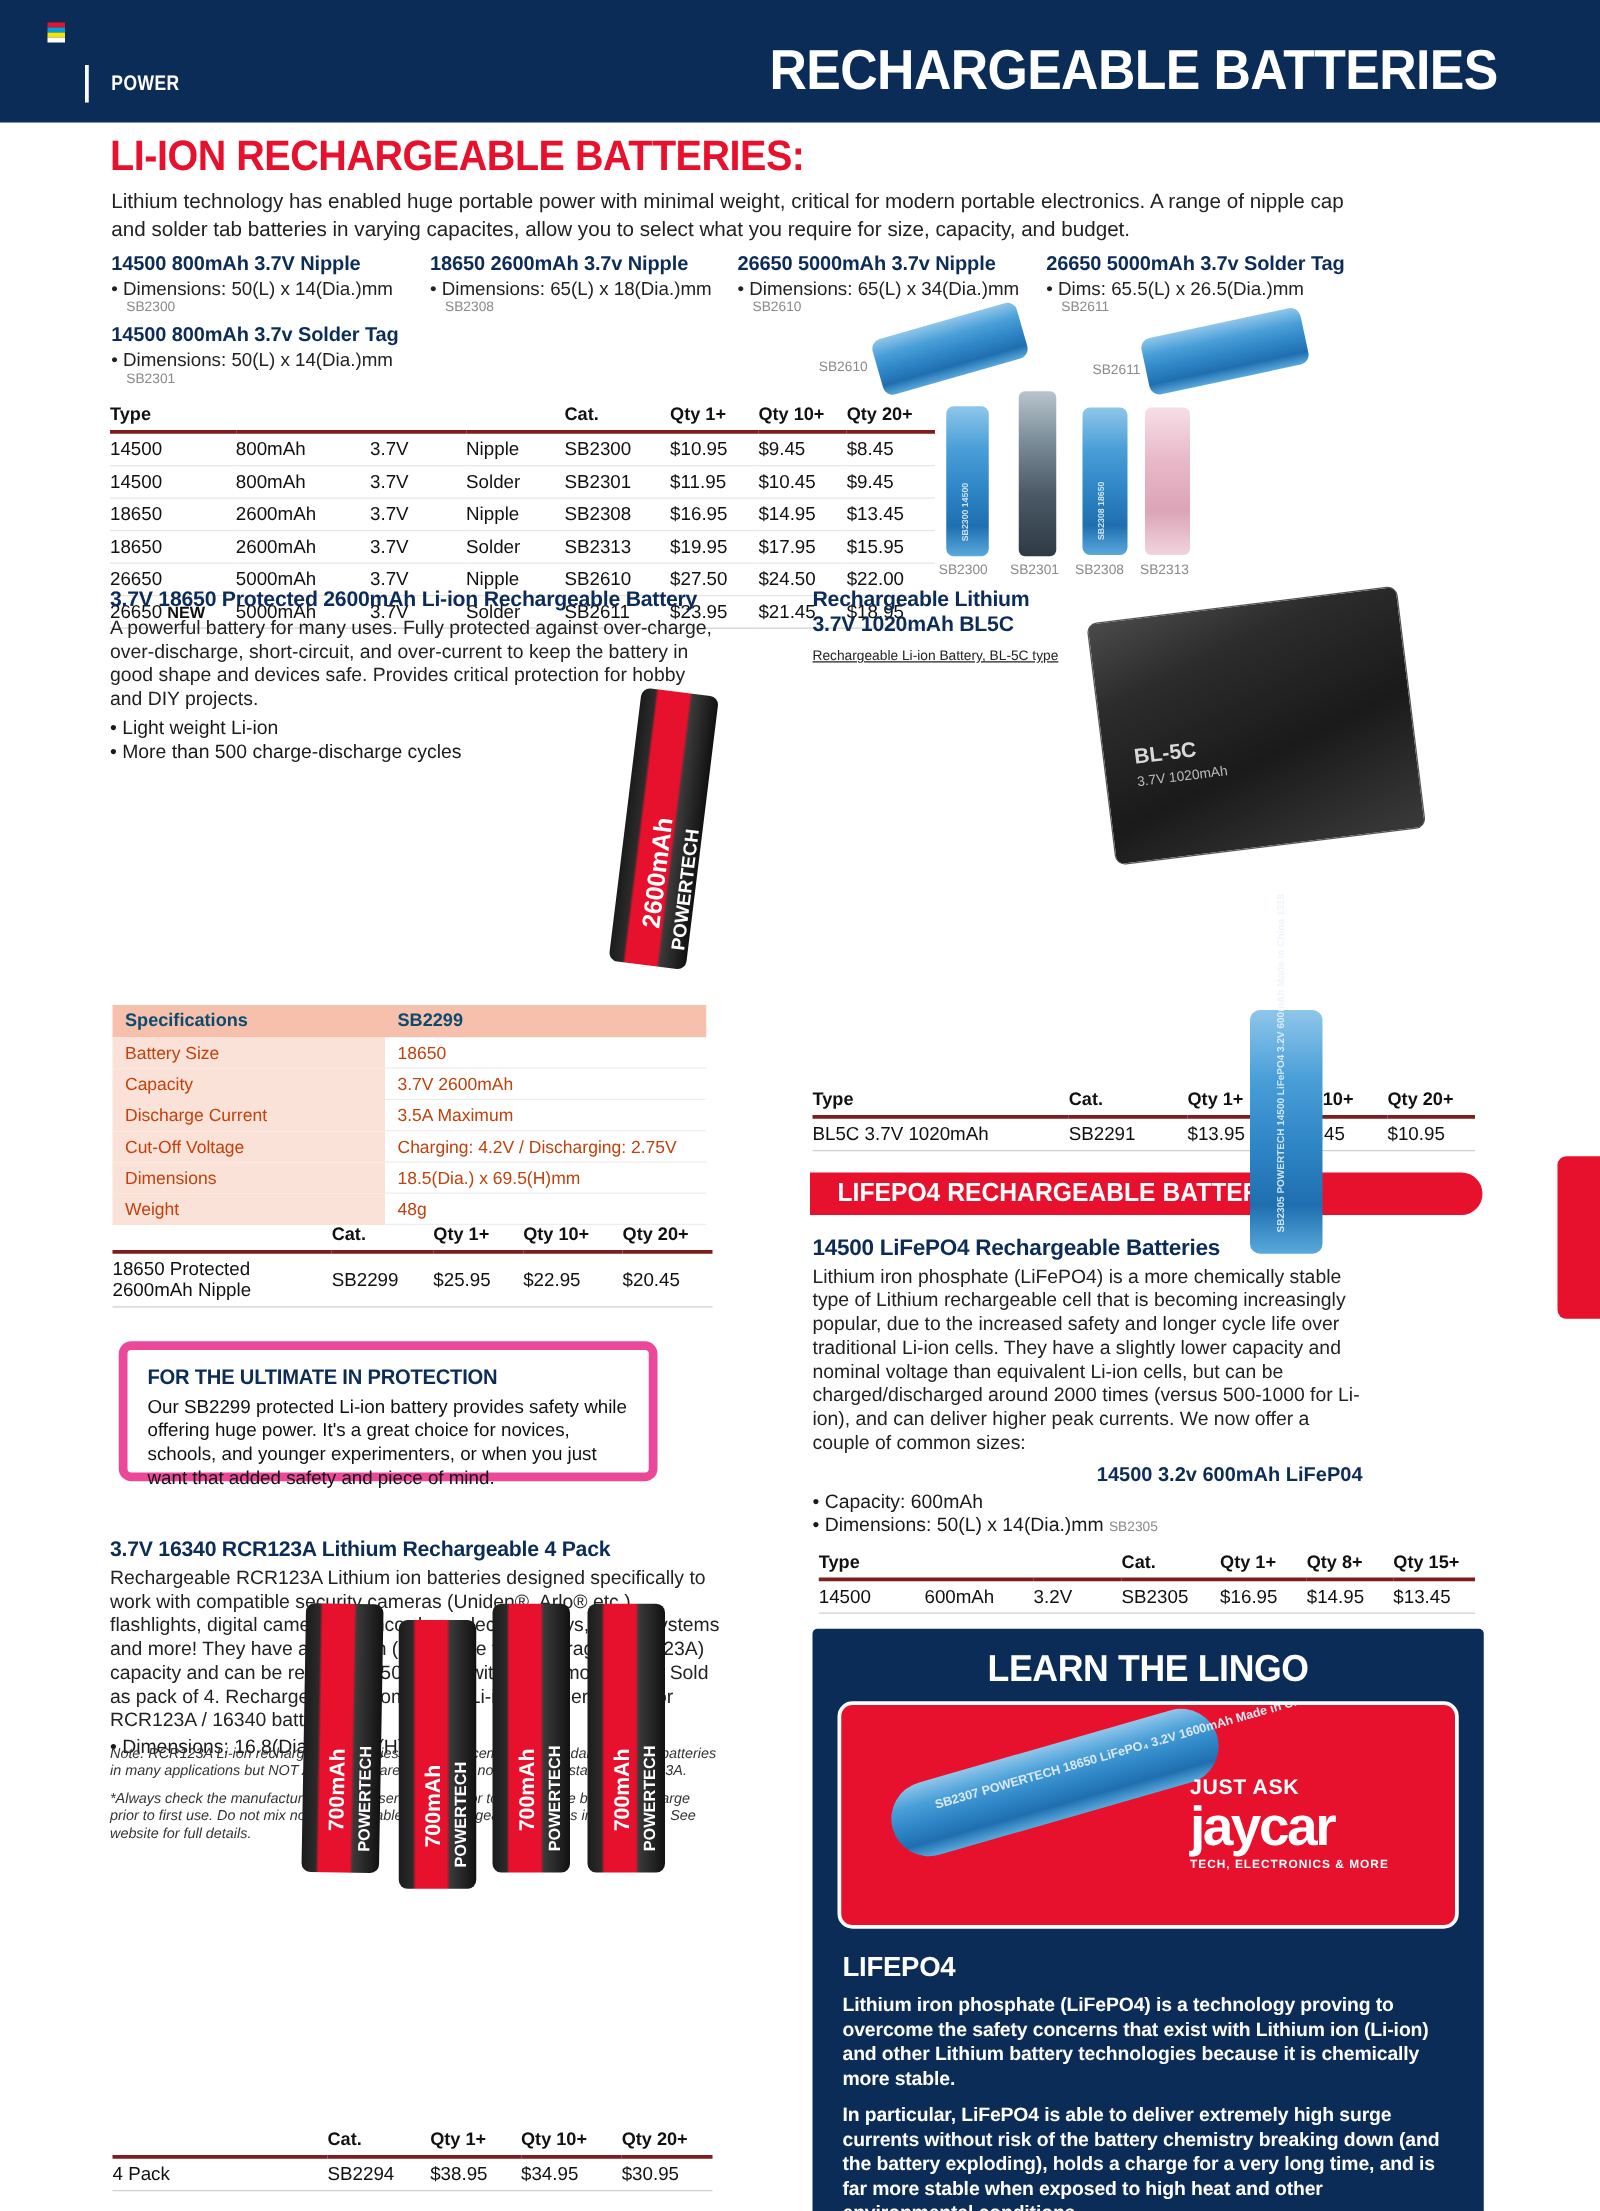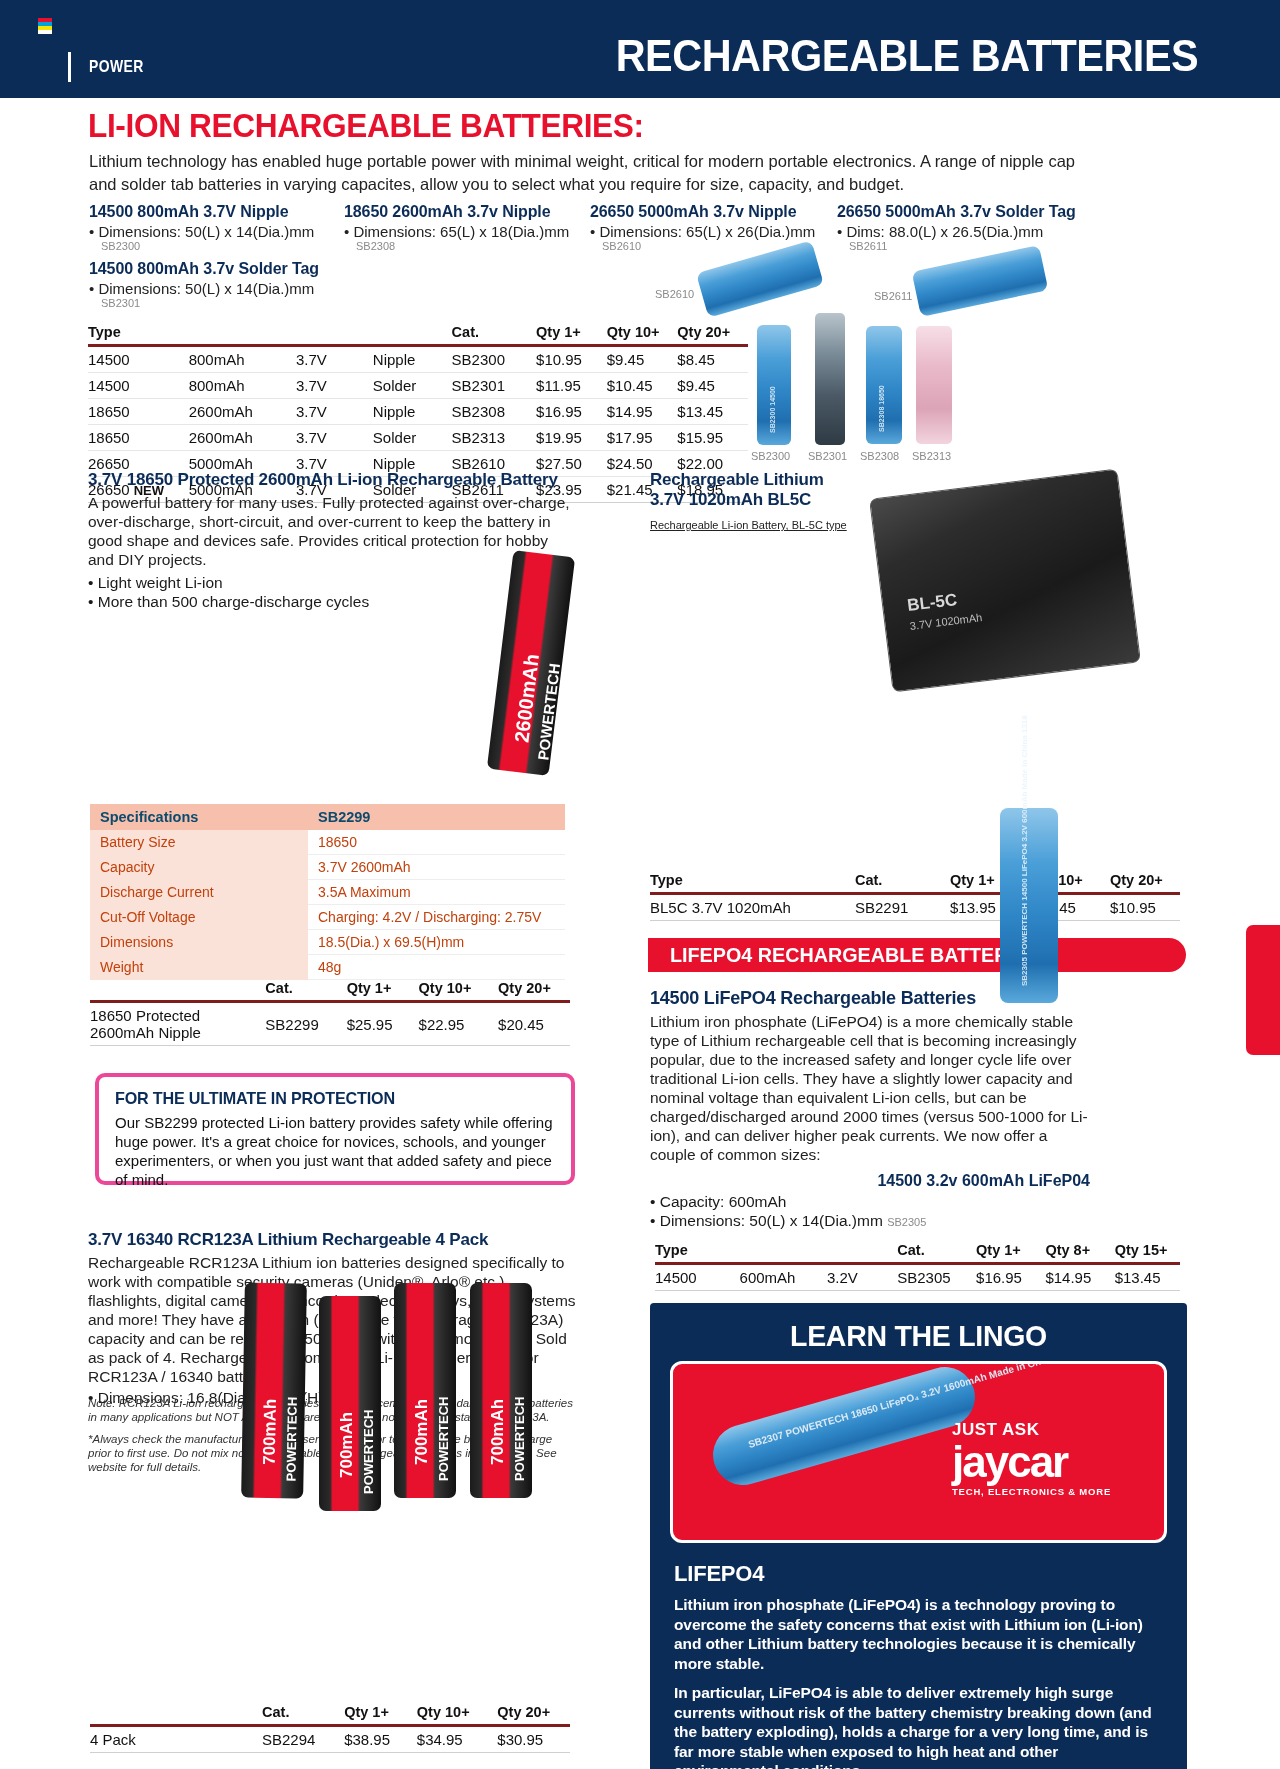--- a/index.html
+++ b/index.html
@@ -104,22 +104,22 @@
     font-size: 14.5px; color: #0c4a6e;
   }
   .spec-table td { padding: 4px 10px; font-size: 14px; color: #c2410c; }
   .spec-table td.k { background: #fbe2d8; width: 218px; }
   .spec-table td.v { background: #ffffff; border-bottom: 1px solid #eee; }
 
   .tbl-2299 { position: absolute; left: 90px; top: 878px; width: 480px; }
 
   
   .callout {
-    position: absolute; left: 95px; top: 975px; width: 480px; height: 112px;
-    border: 4px solid #ec4899; border-radius: 10px; padding: 12px 16px 10px 16px;
+    position: absolute; left: 95px; top: 975px; width: 431px; height: 112px;
+    border: 7px solid #ec4899; border-radius: 10px; padding: 12px 16px 10px 16px;
   }
   .callout h3 { color:#0c2c58; font-size: 17px; font-weight: bold; letter-spacing: -0.2px;
       transform: scaleX(0.95); transform-origin: left center; }
   .callout p { font-size: 15px; line-height: 19px; margin-top: 4px; color: #111; }
 
   
   .sec-rcr { position: absolute; left: 88px; top: 1132px; width: 490px; }
   .sec-rcr h2 { font-size: 17px; color: #0c2c58; font-weight: bold; letter-spacing:-.2px;}
   .sec-rcr p { font-size: 15.5px; line-height: 19px; margin-top: 3px; color:#222; }
   .sec-rcr ul { list-style:none; margin-top:2px; }
@@ -239,27 +239,27 @@
     </div>
 
     <div class="prod-head" style="left:344px; top:105px;">
       <div class="ph-title">18650 2600mAh 3.7v Nipple</div>
       <div class="ph-dim">• Dimensions: 65(L) x 18(Dia.)mm</div>
       <div class="ph-cat">SB2308</div>
     </div>
 
     <div class="prod-head" style="left:590px; top:105px;">
       <div class="ph-title">26650 5000mAh 3.7v Nipple</div>
-      <div class="ph-dim">• Dimensions: 65(L) x 26(Dia.)mm</div>
+      <div class="ph-dim">• Dimensions: 65(L) x 34(Dia.)mm</div>
       <div class="ph-cat">SB2610</div>
     </div>
 
     <div class="prod-head" style="left:837px; top:105px;">
       <div class="ph-title">26650 5000mAh 3.7v Solder Tag</div>
-      <div class="ph-dim">• Dims: 88.0(L) x 26.5(Dia.)mm</div>
+      <div class="ph-dim">• Dims: 65.5(L) x 26.5(Dia.)mm</div>
       <div class="ph-cat">SB2611</div>
     </div>
 
     <div class="prod-head" style="left:89px; top:162px;">
       <div class="ph-title">14500 800mAh 3.7v Solder Tag</div>
       <div class="ph-dim">• Dimensions: 50(L) x 14(Dia.)mm</div>
       <div class="ph-cat">SB2301</div>
     </div>
 
     <div class="cell-blue" style="left:700px; top:158px; width:120px; height:46px; transform:rotate(-16deg); border-radius:8px;"></div>

